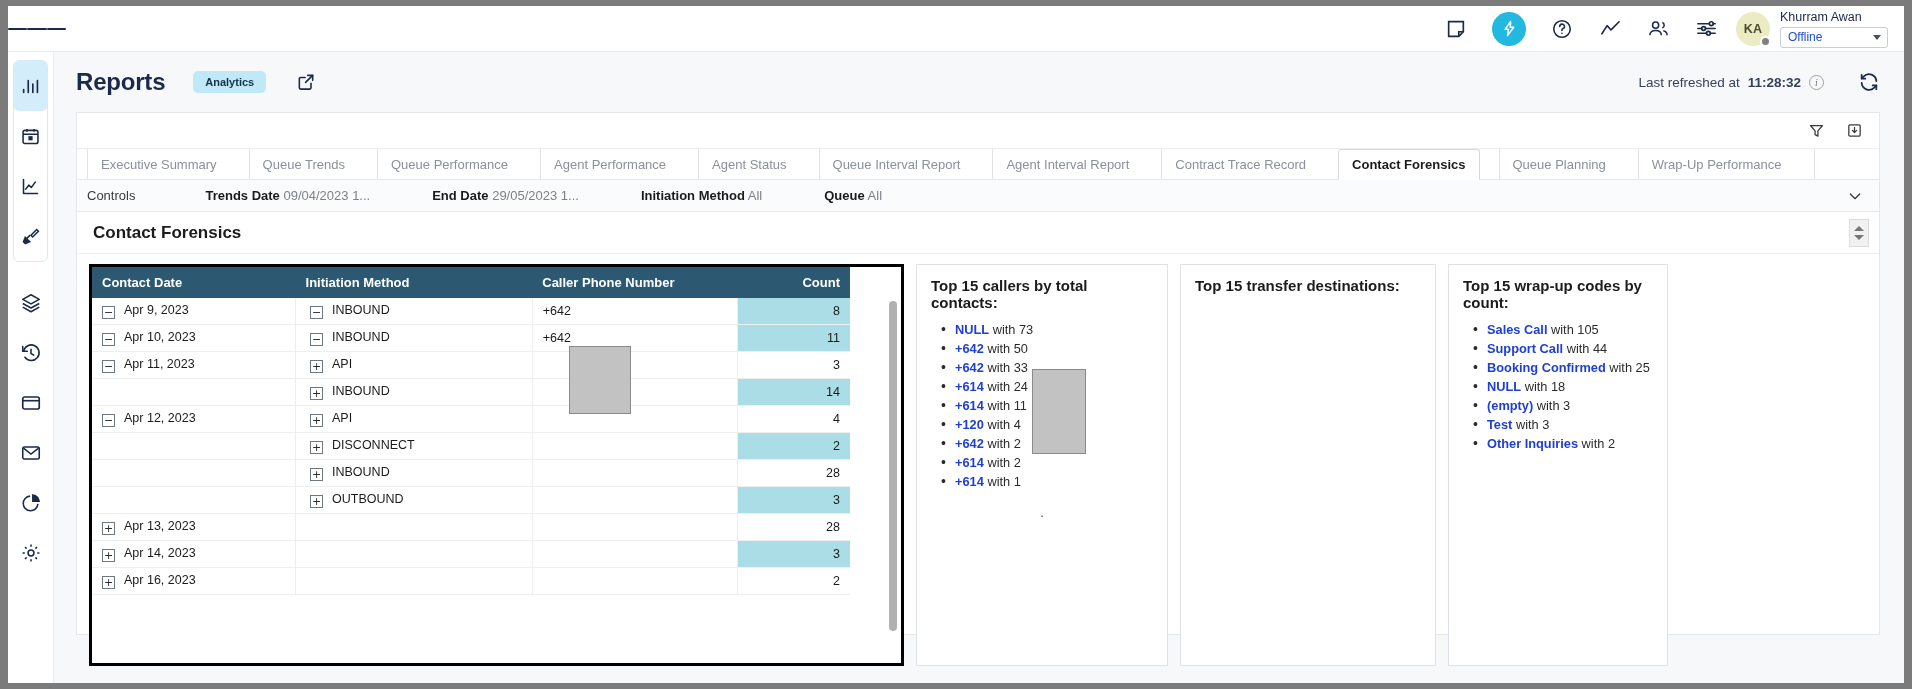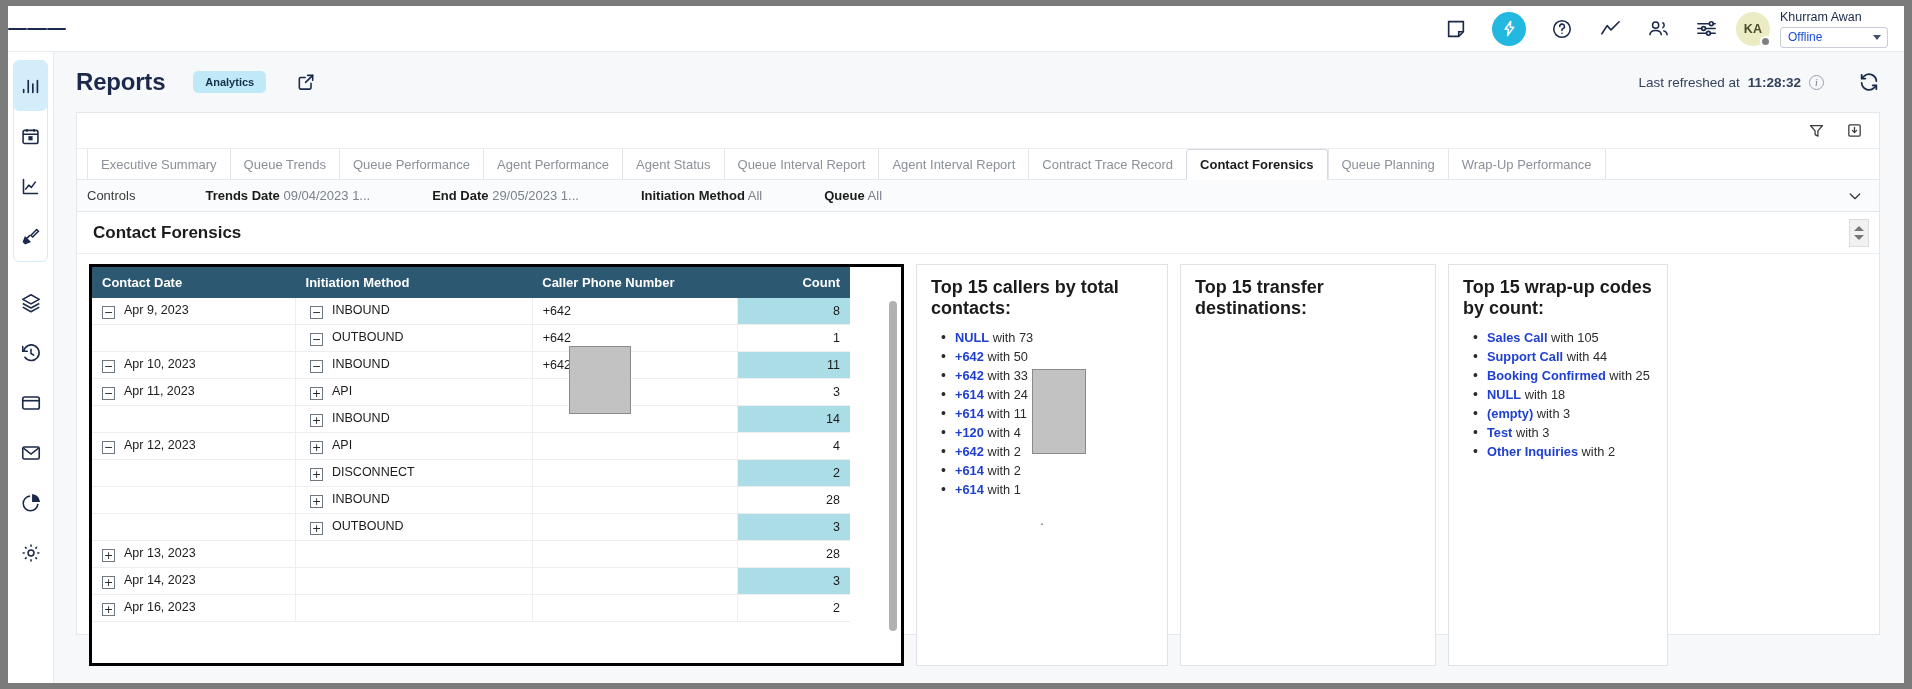--- a/index.html
+++ b/index.html
@@ -131,20 +131,21 @@
     gap: 20px; padding-right: 16px;
     border-bottom: 1px solid #eceef2;
   }
   .toolrow .ticon { width: 18px; height: 18px; color: #3b3b3b; }
 
   
   .tabs {
     height: 31px; display: flex; align-items: stretch;
     background: #fff; position: relative;
     padding-left: 10px;
+    gap: 19px;
   }
   .tabs:after {
     content: ""; position: absolute; left: 0; right: 0; bottom: 0;
     height: 1px; background: #e4e7ec;
   }
   .tab {
     display: flex; align-items: center;
     padding: 0 13px; font-size: 13px; color: #8b9099;
     border-left: 1px solid #e0e3e8;
     cursor: pointer; position: relative; background: transparent;
@@ -235,21 +236,21 @@
   }
 
   
   .side-card {
     background: #fff; border: 1px solid #dfe2e7;
     padding: 12px 14px; overflow: hidden;
   }
   .sc1 { width: 252px; }
   .sc2 { width: 256px; }
   .sc3 { width: 220px; }
-  .sc-title { font-size: 18px; font-weight: 700; color: #1b1b1b; margin-bottom: 9px; }
+  .sc-title { font-size: 15px; font-weight: 700; color: #1b1b1b; margin-bottom: 9px; }
   .sc-list { list-style: none; padding-left: 22px; margin: 0; }
   .sc-list li {
     font-size: 12.8px; color: #2b2b2b; line-height: 19px;
     position: relative; padding-left: 2px; margin-bottom: 0px;
   }
   .sc-list li:before {
     content: "\2022"; position: absolute; left: -12px; color: #2b2b2b; font-size: 14px;
   }
   .sc-list .key { color: #1f3fd0; font-weight: 700; }
   .dot-mark { text-align: center; font-size: 13px; color: #555; margin-top: 14px; }
@@ -493,26 +494,20 @@
                 <th style="width:198px">Caller Phone Number</th>
                 <th style="width:108px" class="num">Count</th>
               </tr>
             </thead>
             <tbody id="tbody">
                 <tr>
                   <td class="c1"><span class="exp">−</span><span>Apr 9, 2023</span></td>
                   <td class="c2 indent"><span class="exp">−</span><span>INBOUND</span></td>
                   <td class="c3">+642</td>
                   <td class="c4 hl">8</td>
-                </tr>
-                <tr>
-                  <td class="c1"><span></span></td>
-                  <td class="c2 indent"><span class="exp">−</span><span>OUTBOUND</span></td>
-                  <td class="c3">+642</td>
-                  <td class="c4">1</td>
                 </tr>
                 <tr>
                   <td class="c1"><span class="exp">−</span><span>Apr 10, 2023</span></td>
                   <td class="c2 indent"><span class="exp">−</span><span>INBOUND</span></td>
                   <td class="c3">+642</td>
                   <td class="c4 hl">11</td>
                 </tr>
                 <tr>
                   <td class="c1"><span class="exp">−</span><span>Apr 11, 2023</span></td>
                   <td class="c2 indent"><span class="exp">+</span><span>API</span></td>

